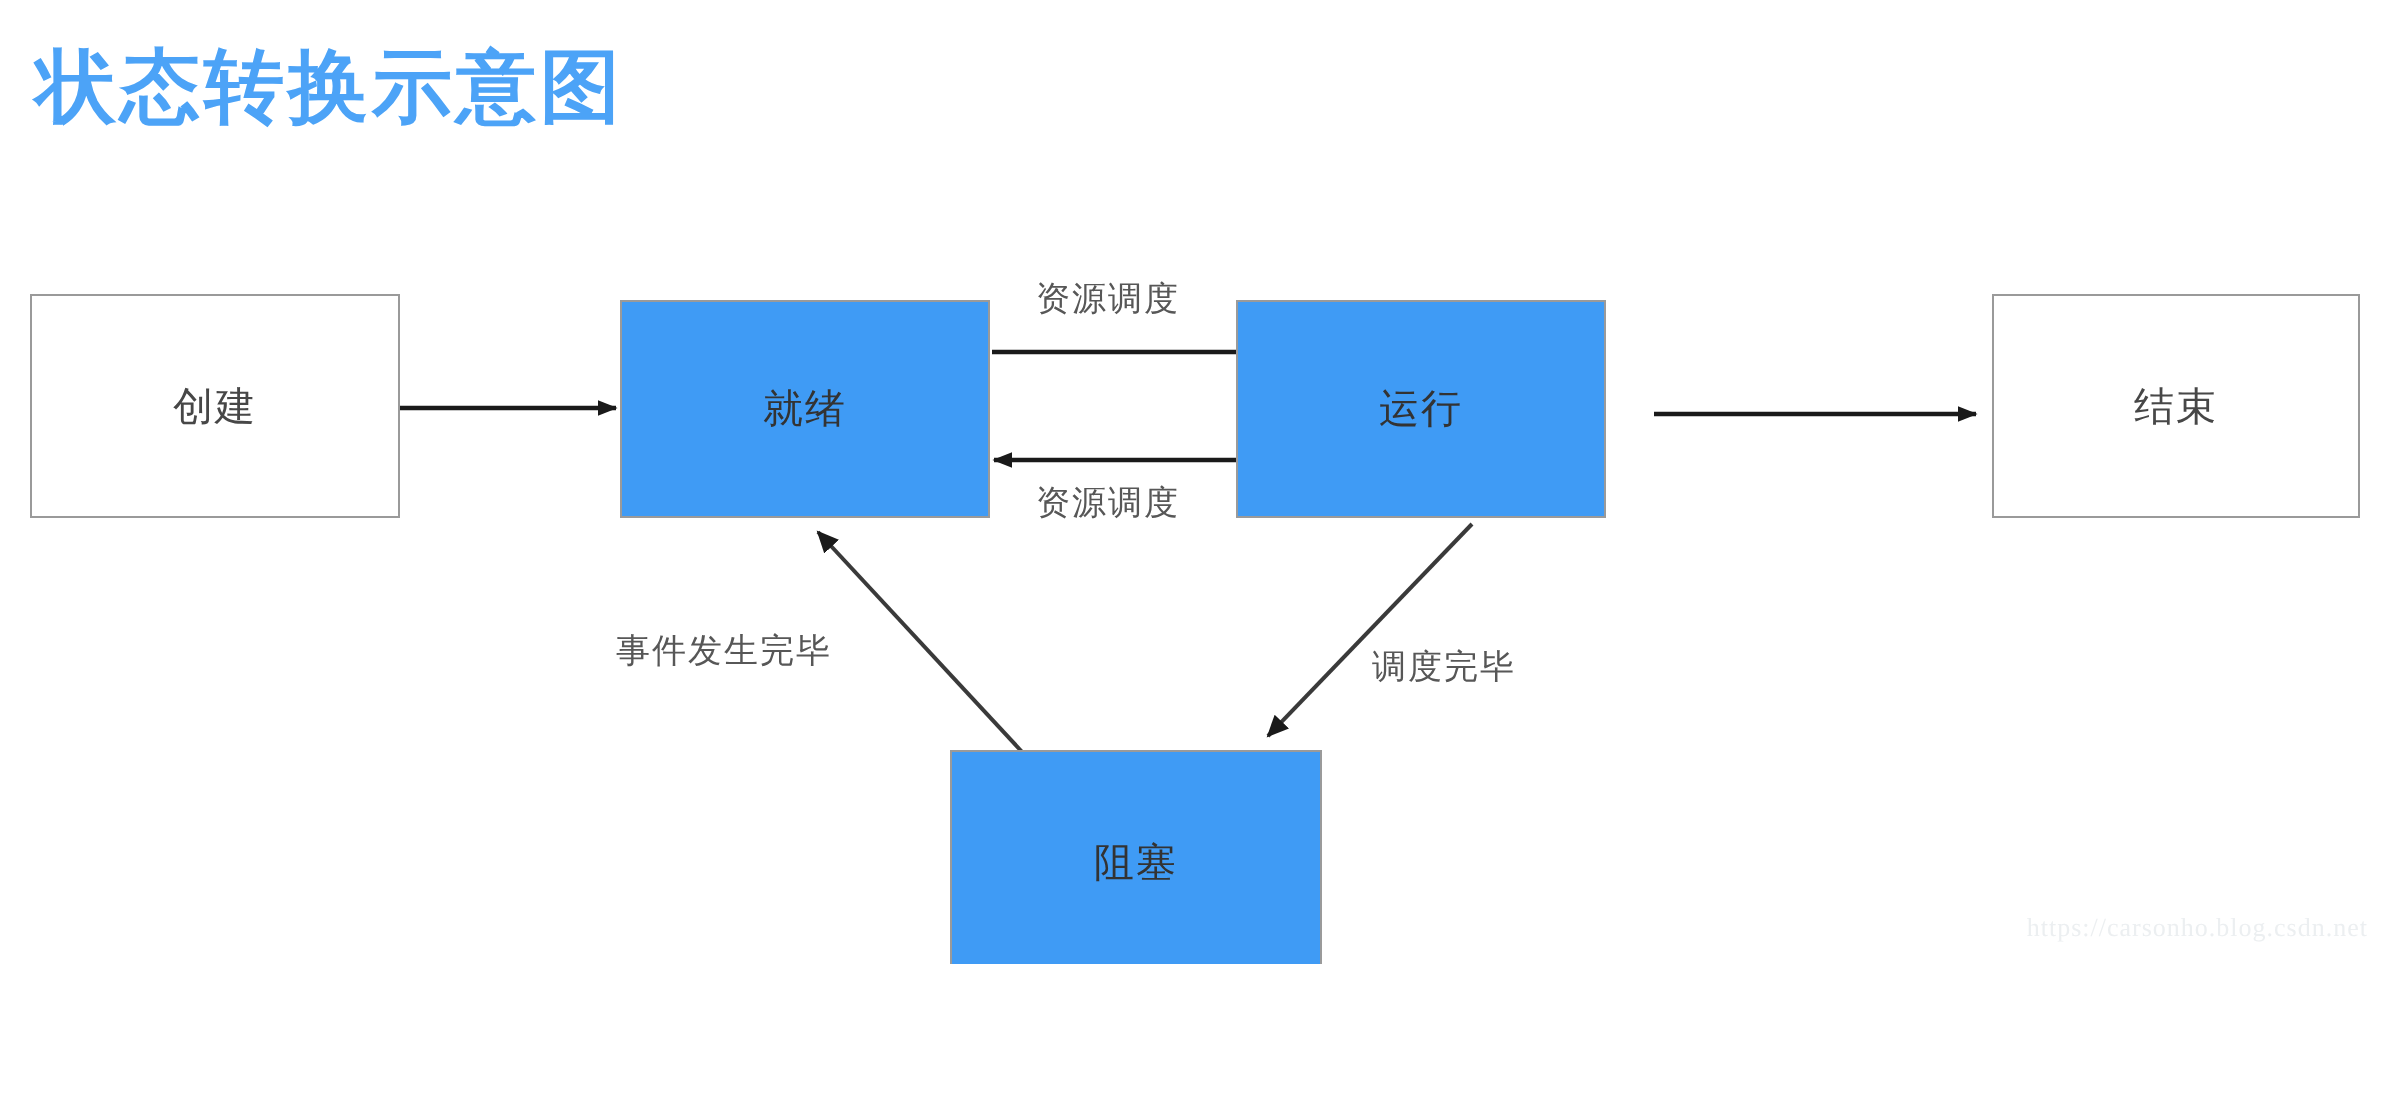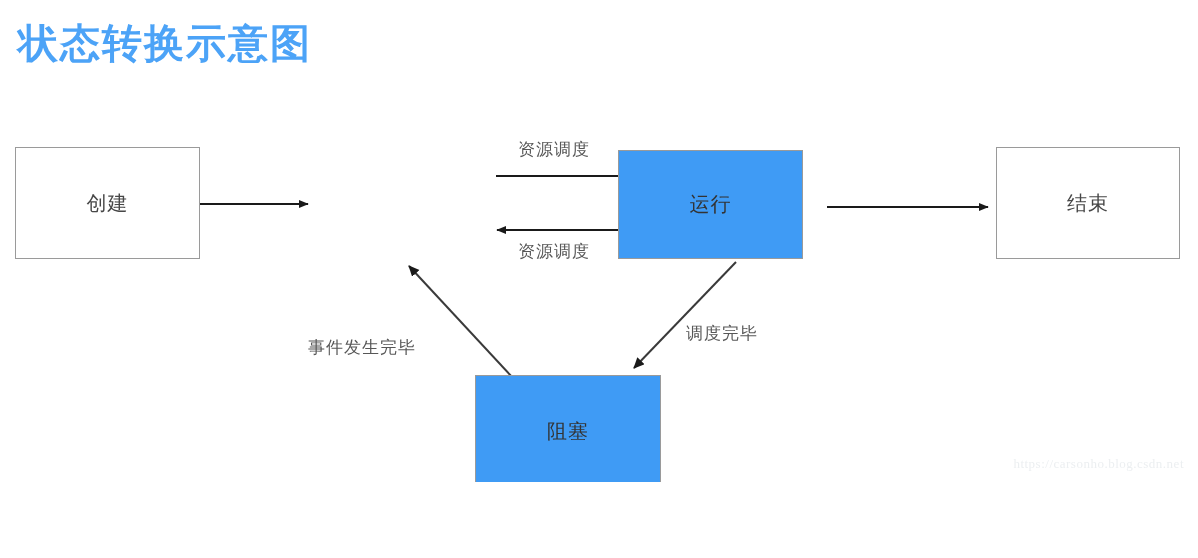--- a/index.html
+++ b/index.html
@@ -108,36 +108,39 @@
 
     <g>
       <line x1="512" y1="377" x2="409" y2="266" stroke="#3a3a3a" stroke-width="2" marker-end="url(#ah2)"></line>
     </g>
   </svg>
 
   <div class="node white" style="left:15px; top:147px; width:185px; height:112px;">
     <span>创建</span>
   </div>
 
+  <div class="node blue" style="left:310px; top:150px; width:185px; height:109px;">
+    <span>就绪</span>
+  </div>
 
   <div class="node blue" style="left:618px; top:150px; width:185px; height:109px;">
     <span>运行</span>
   </div>
 
   <div class="node white" style="left:996px; top:147px; width:184px; height:112px;">
     <span>结束</span>
   </div>
 
   <div class="node blue" style="left:475px; top:375px; width:186px; height:112px;">
     <span>阻塞</span>
   </div>
 
   <div class="edge-label" style="left:518px; top:138px;text-align:right;">资源调度</div>
 
   <div class="edge-label" style="left:518px; top:240px;">资源调度</div>
 
-  <div class="edge-label" style="left:308px; top:336px;">事件发生完毕</div>
+  <div class="edge-label" style="left:308px; top:314px;">事件发生完毕</div>
 
   <div class="edge-label" style="left:686px; top:322px;">调度完毕</div>
 
   <div id="watermark">https://carsonho.blog.csdn.net</div>
 
 </div>
 
 </body></html>

